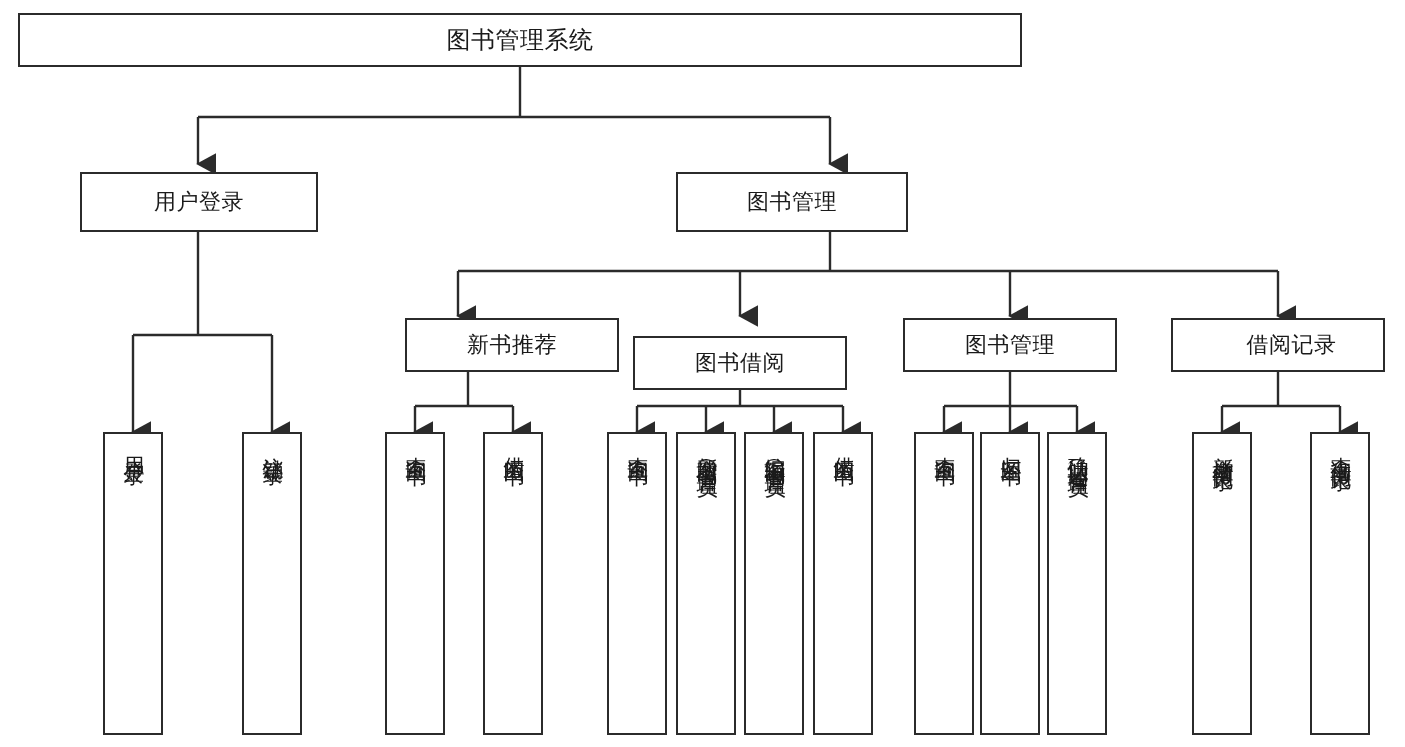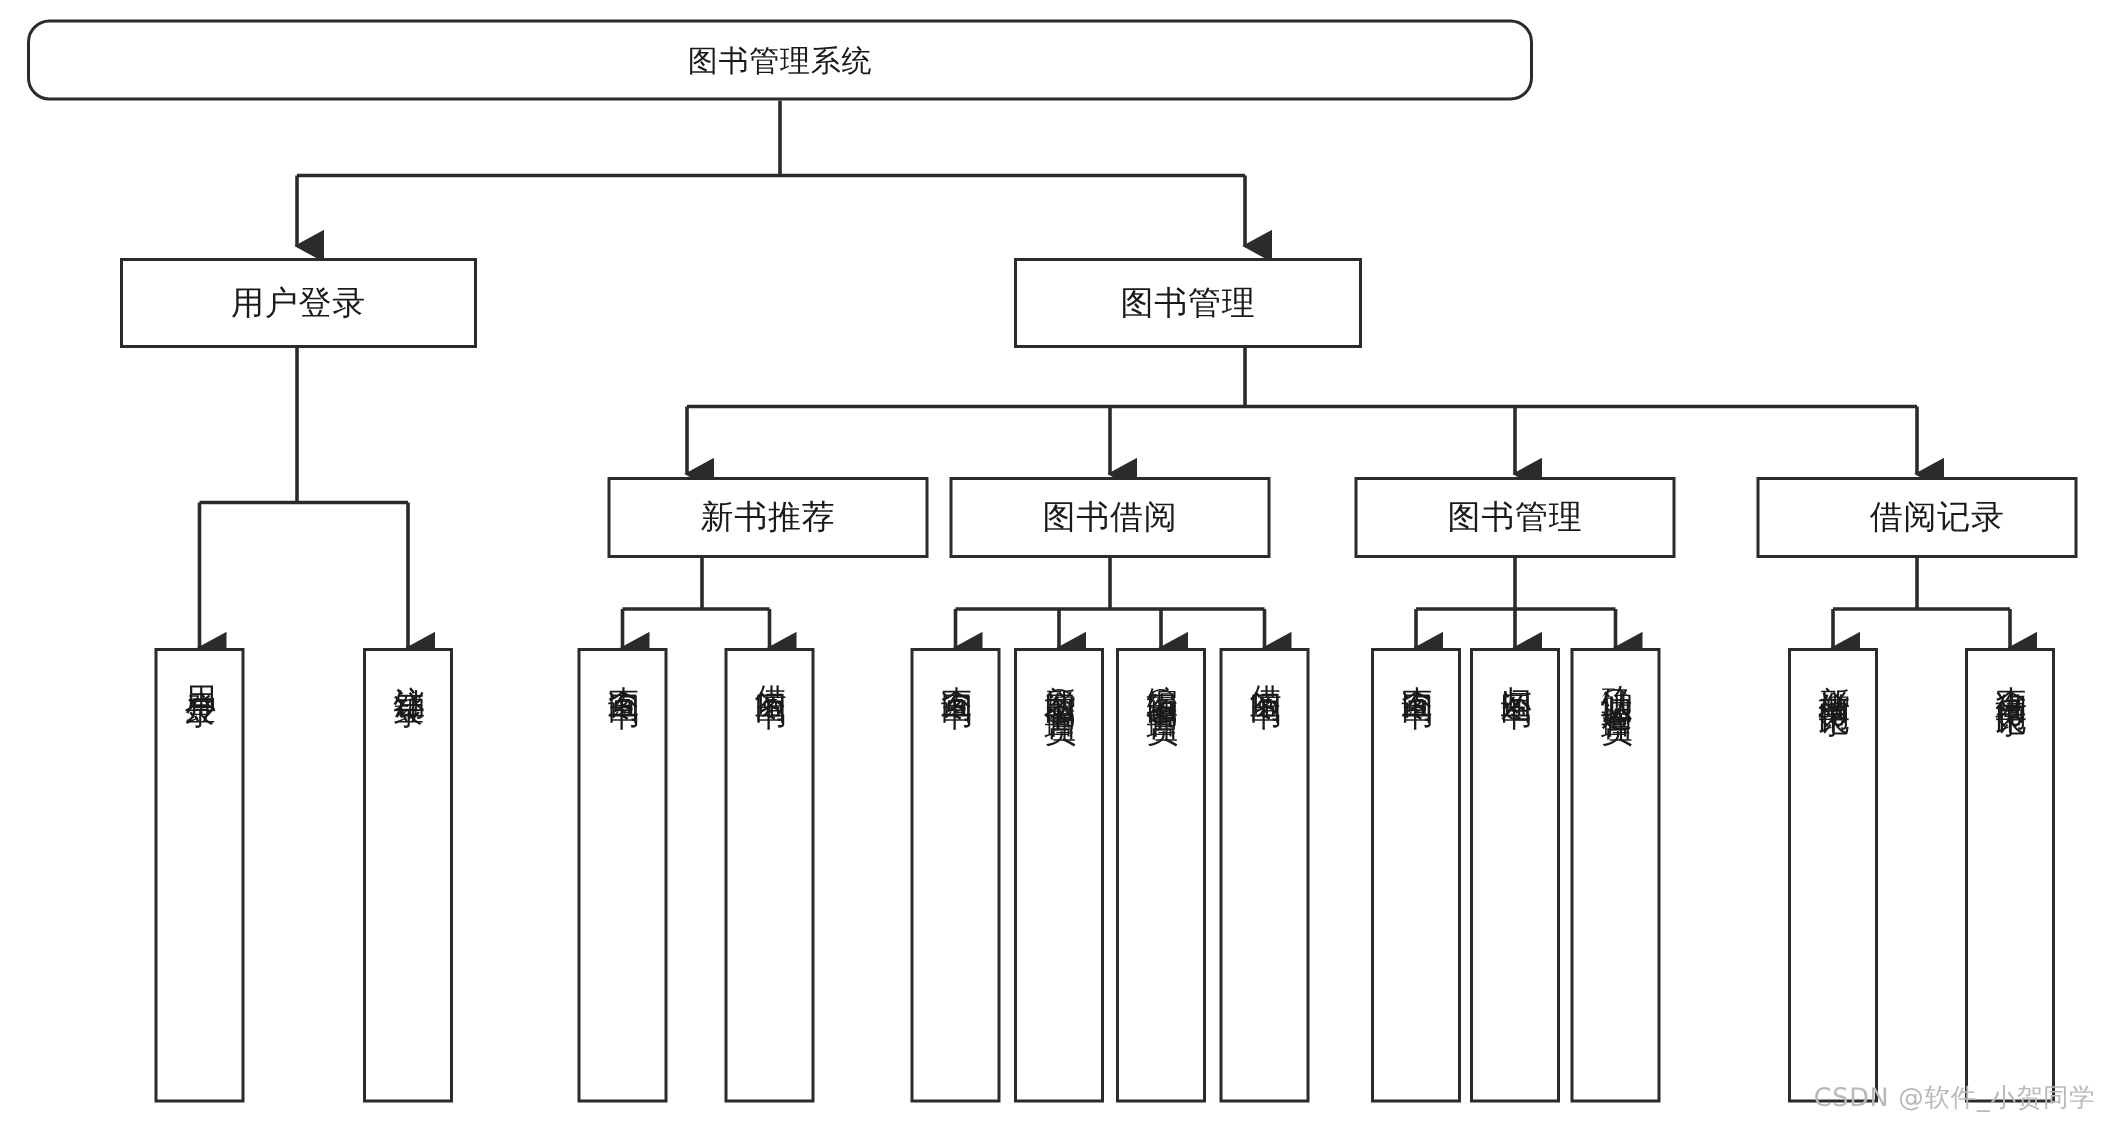--- a/index.html
+++ b/index.html
@@ -29,22 +29,21 @@
     position: absolute;
     box-sizing: border-box;
     background: #ffffff;
     border: 2px solid #2b2b2b;
     display: flex;
     align-items: center;
     justify-content: center;
     color: #1a1a1a;
   }
   .node.root {
-    font-size: 20px;
-    border-radius: 15px;
+    font-size: 24px;
   }
   .node.level2 {
     font-size: 22px;
   }
   .node.leaf {
     font-size: 21px;
     line-height: 1.04;
     padding: 6px 2px;
     align-items: flex-start;
   }
@@ -135,21 +134,21 @@
   <div class="node level2" style="left:80px; top:172px; width:238px; height:60px;">
     <span class="node-label">用户登录</span>
   </div>
   <div class="node level2" style="left:676px; top:172px; width:232px; height:60px;">
     <span class="node-label">图书管理</span>
   </div>
 
   <div class="node level2" style="left:361px; top:318px; width:214px; height:54px;margin-left:44px;">
     <span class="node-label">新书推荐</span>
   </div>
-  <div class="node level2" style="left:633px; top:318px; width:214px; height:54px;">
+  <div class="node level2" style="left:633px; top:336px; width:214px; height:54px;">
     <span class="node-label">图书借阅</span>
   </div>
   <div class="node level2" style="left:903px; top:318px; width:214px; height:54px;">
     <span class="node-label">图书管理</span>
   </div>
   <div class="node level2" style="left:1171px; top:318px; width:214px; height:54px;padding-left:27px;">
     <span class="node-label">借阅记录</span>
   </div>
 
   <div class="node leaf" style="left:103px; top:432px; width:60px; height:303px;">
@@ -189,15 +188,14 @@
     <span class="node-label">确认归还（管理员）</span>
   </div>
 
   <div class="node leaf" style="left:1192px; top:432px; width:60px; height:303px;">
     <span class="node-label">新增借阅记录</span>
   </div>
   <div class="node leaf" style="left:1310px; top:432px; width:60px; height:303px;">
     <span class="node-label">查询借阅记录</span>
   </div>
 
-  <div id="watermark">CSDN @软件_小贺同学</div>
 
 </div>
 
 </body></html>

